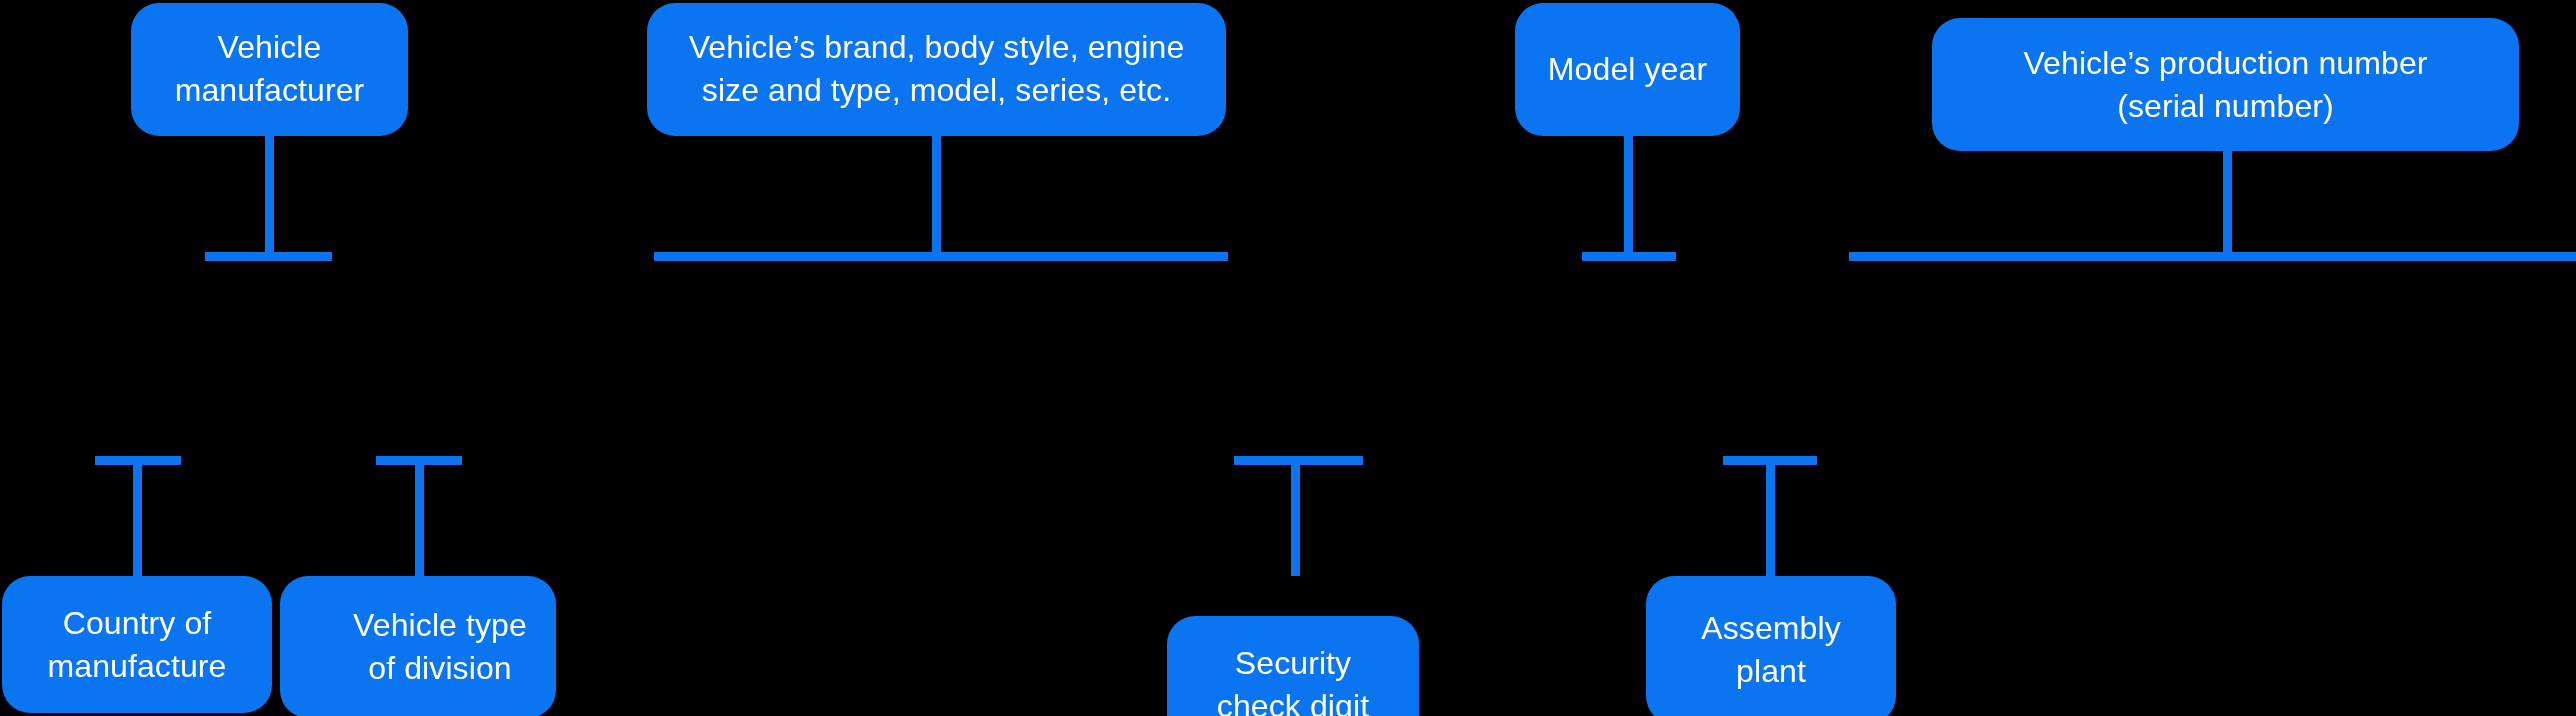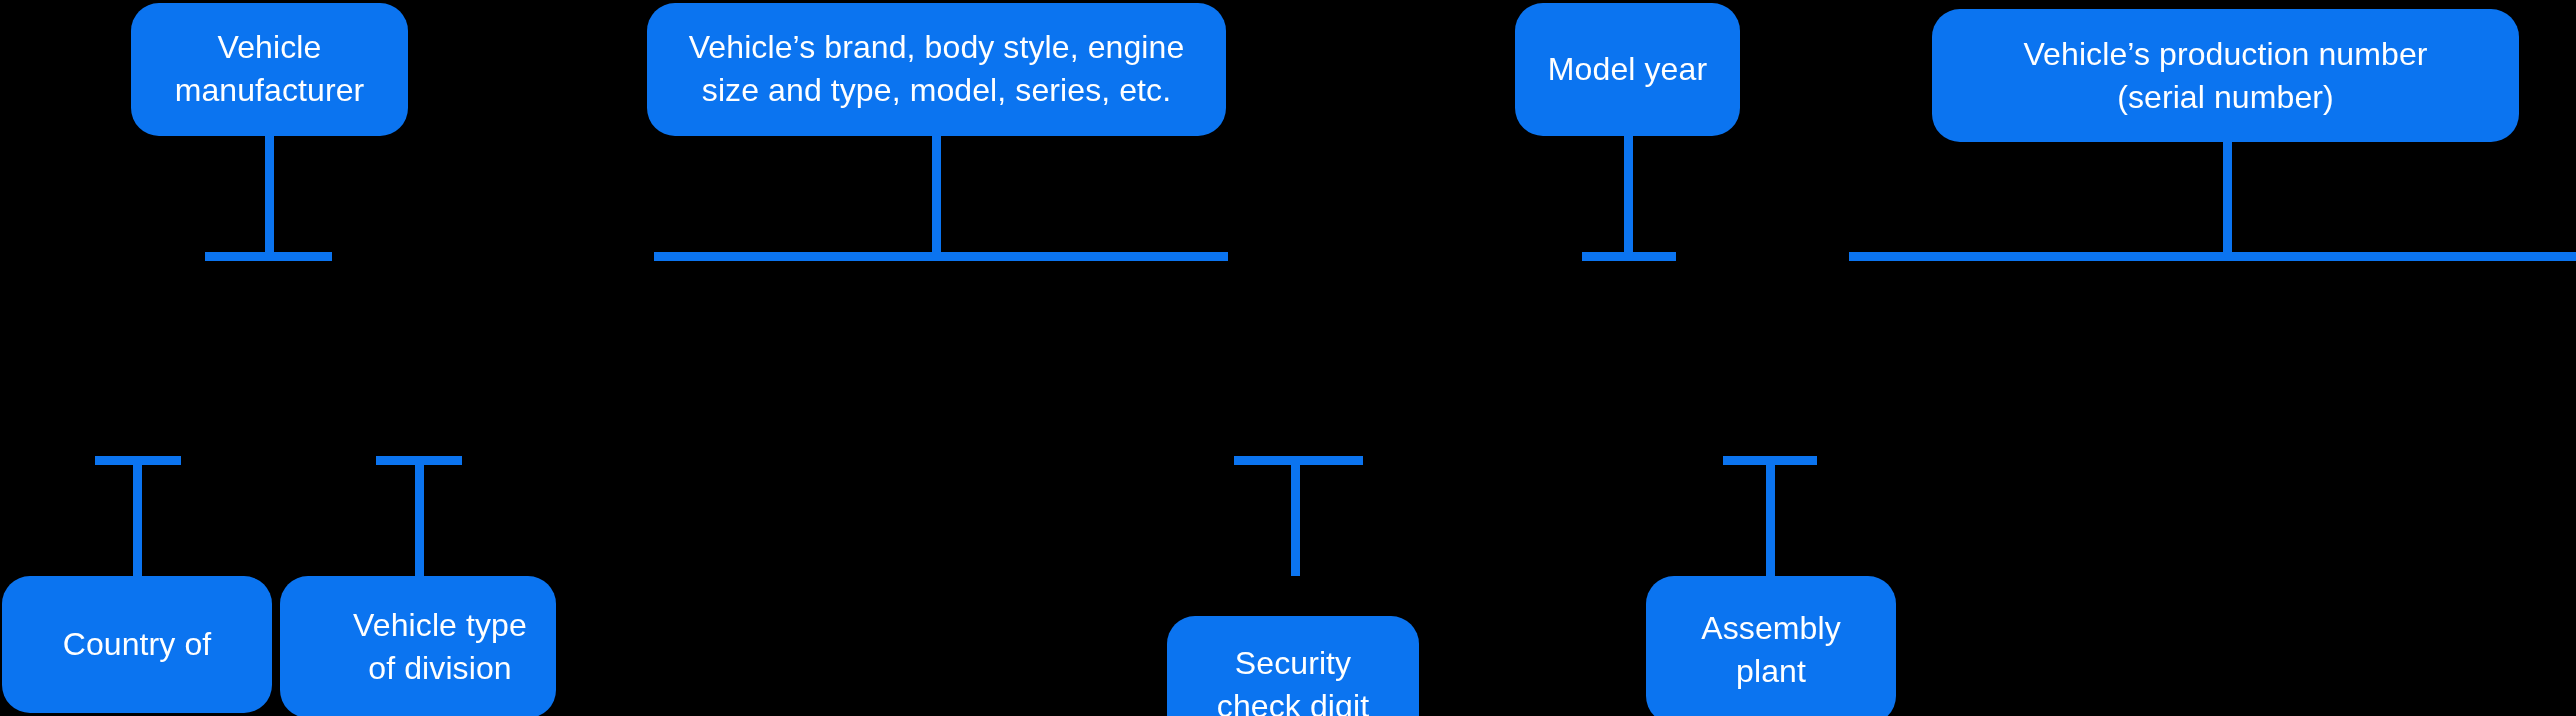--- a/index.html
+++ b/index.html
@@ -40,21 +40,21 @@
     position: absolute;
     background: var(--accent);
   }
   .vline { width: 8.7px; }
   .hbar { height: 9.4px; }
 
   
   #nb-manufacturer { left: 131px;  top: 2.7px; width: 277px; height: 133px; }
   #nb-brand        { left: 647px;  top: 2.7px; width: 579px; height: 133px; }
   #nb-model-year   { left: 1515px; top: 2.7px; width: 225px; height: 133px; text-align: center; }
-  #nb-production   { left: 1932px; top: 9px; width: 587px; height: 133px; }
+  #nb-production   { left: 1932px; top: 18px; width: 587px; height: 133px; }
 
   
   #sl-manufacturer { left: 265px;  top: 133px; height: 121px; }
   #sl-brand        { left: 932px; top: 133px; height: 121px; }
   #sl-model-year   { left: 1624px; top: 133px; height: 121px; }
   #sl-production   { left: 2223px; top: 133px; height: 121px; }
 
   
   #hb-manufacturer { left: 205px;  top: 252px; width: 127px; }
   #hb-brand        { left: 654px;  top: 252px; width: 574px; }
@@ -113,20 +113,21 @@
   <div class="vline" id="sl-country"></div>
   <div class="hbar" id="hb-vehicle-type"></div>
   <div class="vline" id="sl-vehicle-type"></div>
   <div class="hbar" id="hb-security"></div>
   <div class="vline" id="sl-security"></div>
   <div class="hbar" id="hb-assembly"></div>
   <div class="vline" id="sl-assembly"></div>
 
   <div class="node" id="nb-country">
     <span>Country of</span>
+    <span>manufacture</span>
   </div>
   <div class="node" id="nb-vehicle-type">
     <span>Vehicle type</span>
     <span>of division</span>
   </div>
   <div class="node" id="nb-security">
     <span>Security</span>
     <span>check digit</span>
   </div>
   <div class="node" id="nb-assembly">

